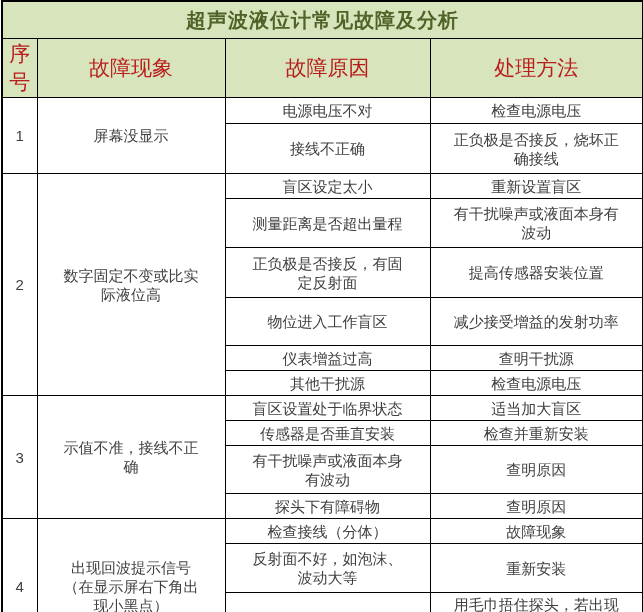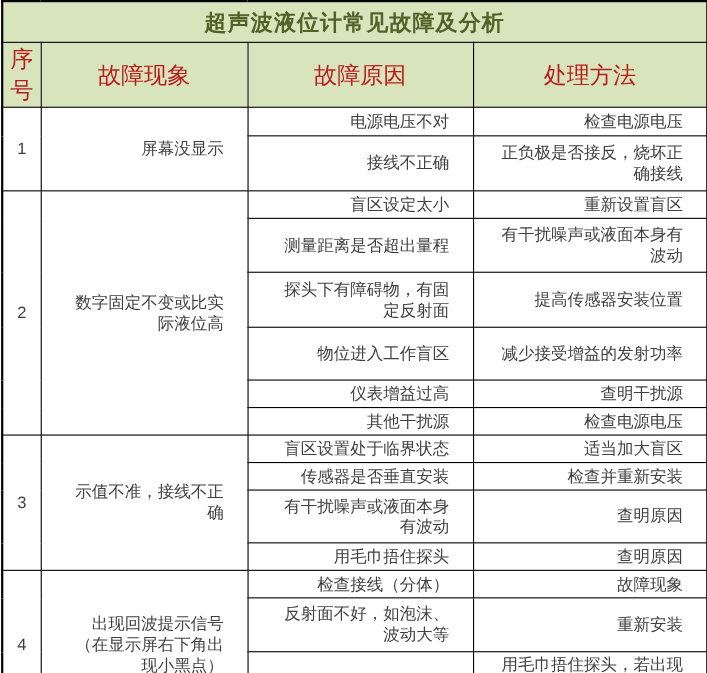--- a/index.html
+++ b/index.html
@@ -18,21 +18,21 @@
     font-weight:bold; font-size:20px; text-align:center;
     letter-spacing:1px; height:34px; vertical-align:middle;
   }
   .head-cell {
     background:#d8e4bc; color:#b91c1c;
     font-weight:normal; font-size:21px; text-align:center;
     height:22px; vertical-align:middle;
   }
   .body-cell {
     color:#3f3f3f; font-size:15px; line-height:19px;
-    padding:2px 21px; vertical-align:middle; text-align:right;
+    padding:2px 21px; vertical-align:middle; text-align:center;
     white-space:pre-wrap; word-break:break-all;
   }
   .no-cell { text-align:center; padding:2px 1px; }
 </style>
 </head>
 <body>
 
 <table>
   <colgroup>
     <col style="width:35px">
@@ -68,21 +68,21 @@
     <td class="body-cell no-cell" rowspan="6">2</td>
     <td class="body-cell" rowspan="6">数字固定不变或比实际液位高</td>
     <td class="body-cell">盲区设定太小</td>
     <td class="body-cell">重新设置盲区</td>
   </tr>
   <tr style="height:49px">
     <td class="body-cell">测量距离是否超出量程</td>
     <td class="body-cell">有干扰噪声或液面本身有波动</td>
   </tr>
   <tr style="height:50px">
-    <td class="body-cell">探头下有障碍物，有固定反射面</td>
+    <td class="body-cell">正负极是否接反，有固定反射面</td>
     <td class="body-cell">提高传感器安装位置</td>
   </tr>
   <tr style="height:48px">
     <td class="body-cell">物位进入工作盲区</td>
     <td class="body-cell">减少接受增益的发射功率</td>
   </tr>
   <tr style="height:25px">
     <td class="body-cell">仪表增益过高</td>
     <td class="body-cell">查明干扰源</td>
   </tr>
@@ -99,21 +99,21 @@
   </tr>
   <tr style="height:25px">
     <td class="body-cell">传感器是否垂直安装</td>
     <td class="body-cell">检查并重新安装</td>
   </tr>
   <tr style="height:48px">
     <td class="body-cell">有干扰噪声或液面本身有波动</td>
     <td class="body-cell">查明原因</td>
   </tr>
   <tr style="height:25px">
-    <td class="body-cell">用毛巾捂住探头</td>
+    <td class="body-cell">探头下有障碍物</td>
     <td class="body-cell">查明原因</td>
   </tr>
 
   <tr style="height:25px">
     <td class="body-cell no-cell" rowspan="3">4</td>
     <td class="body-cell" rowspan="3">出现回波提示信号
 （在显示屏右下角出现小黑点）</td>
     <td class="body-cell">检查接线（分体）</td>
     <td class="body-cell">故障现象</td>
   </tr>

